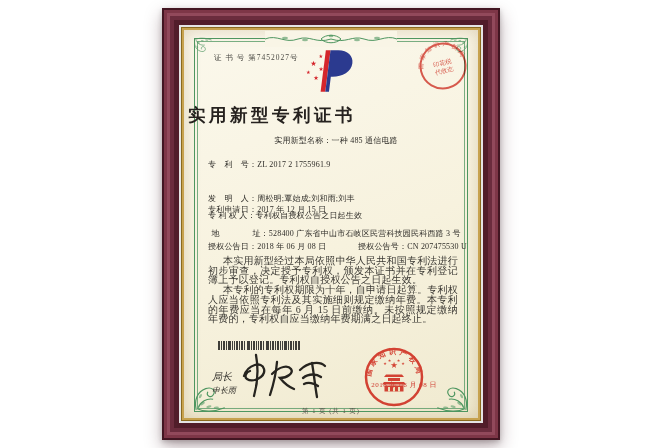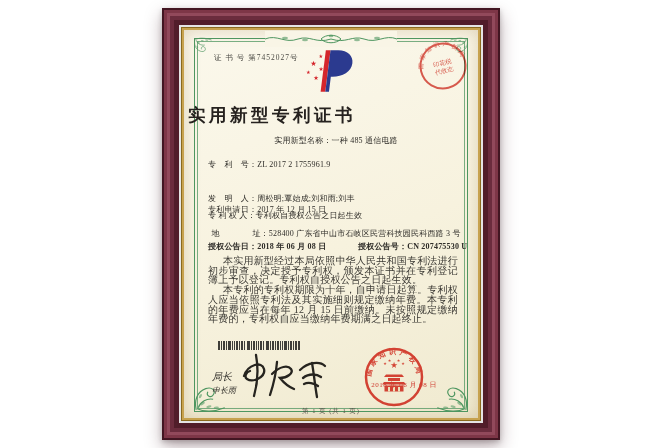--- a/index.html
+++ b/index.html
@@ -41,21 +41,21 @@
   .tax-stamp{position:absolute;left:233px;top:10px;width:52px;height:52px;z-index:4;
              transform:rotate(-14deg);opacity:.85;mix-blend-mode:multiply;}
   .title{position:absolute;left:0;right:0;top:69px;margin:4px;text-align:left;
          font-size:17.5px;font-weight:700;letter-spacing:3.5px;color:#26221f;z-index:3;}
 
   
   .fields{position:absolute;left:24px;right:14px;top:105px;height:125px;z-index:3;}
   .frow{position:absolute;left:0;right:0;height:11px;font-size:8px;
         letter-spacing:.2px;color:#2e2c28;white-space:nowrap;}
   .f0{top:0;text-align:center;}.f1{top:22px;margin-top:36px;}.f2{top:24px;}.f3{top:69px;}.f4{top:75px;}.f5{top:93px;text-align:center;}
-  .fgrant{top:106px;font-weight:bold;}
+  .fgrant{top:106px;}
   .fgrant .right{position:absolute;left:138px;top:0;margin-left:12px;}
 
   
   .paras{position:absolute;left:24px;right:20px;top:226px;z-index:3;}
   .paras p{margin:0;font-size:10px;line-height:9.7px;text-align:justify;
            text-indent:15px;letter-spacing:.2px;color:#3a3833;}
 
   
   .barcode{position:absolute;left:34px;top:306px;width:82px;height:9px;z-index:3;}
   .signer-title{position:absolute;left:28px;top:340px;font-size:10px;color:#2e2c28;z-index:3;font-style:italic;}
@@ -205,21 +205,21 @@
           <div class="frow fgrant">
             <span class="lab">授权公告日：</span><span class="val">2018 年 06 月 08 日</span>
             <span class="right">
               <span class="lab">授权公告号：</span><span class="val">CN 207475530 U</span>
             </span>
           </div>
         </div>
 
         <div class="paras">
           <p>本实用新型经过本局依照中华人民共和国专利法进行初步审查，决定授予专利权，颁发本证书并在专利登记簿上予以登记。专利权自授权公告之日起生效。</p>
-          <p>本专利的专利权期限为十年，自申请日起算。专利权人应当依照专利法及其实施细则规定缴纳年费。本专利的年费应当在每年 12 月 15 日前缴纳。未按照规定缴纳年费的，专利权自应当缴纳年费期满之日起终止。</p>
+          <p>本专利的专利权期限为十年，自申请日起算。专利权人应当依照专利法及其实施细则规定缴纳年费。本专利的年费应当在每年 6 月 15 日前缴纳。未按照规定缴纳年费的，专利权自应当缴纳年费期满之日起终止。</p>
         </div>
 
         <div class="barcode">
           <svg viewBox="0 0 82 9" preserveAspectRatio="none" width="82" height="9">
               <g fill="#3f3e39">
             <rect x="0" width="2" height="9"></rect>
                 <rect x="3" width="1" height="9"></rect>
                 <rect x="5" width="2" height="9"></rect>
             <rect x="8" width="1" height="9"></rect>
                 <rect x="10" width="3" height="9"></rect>

